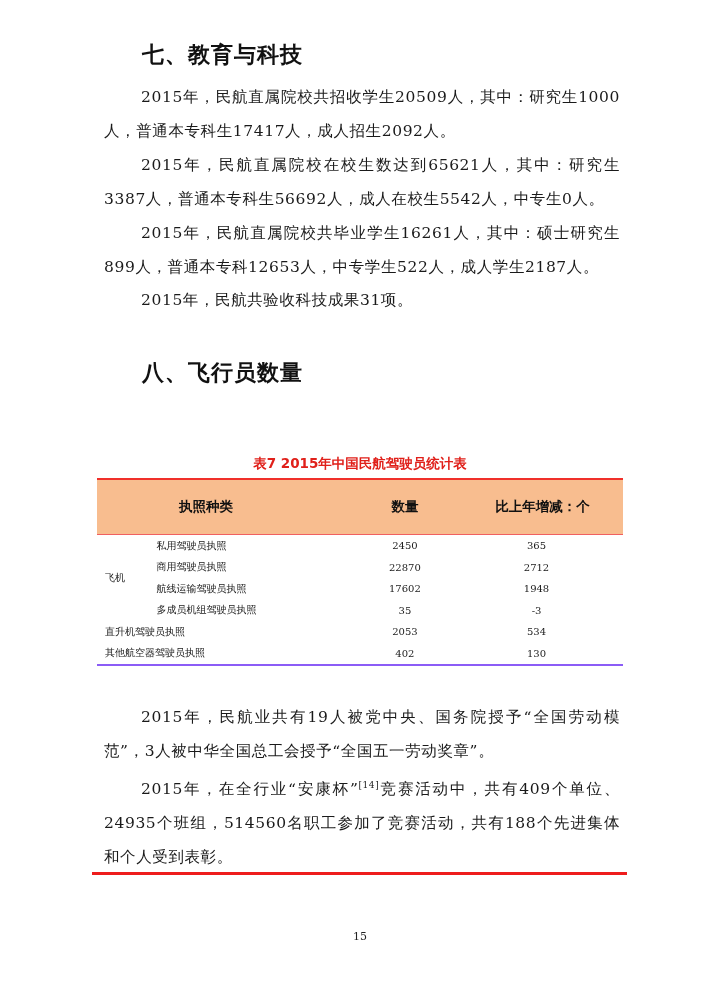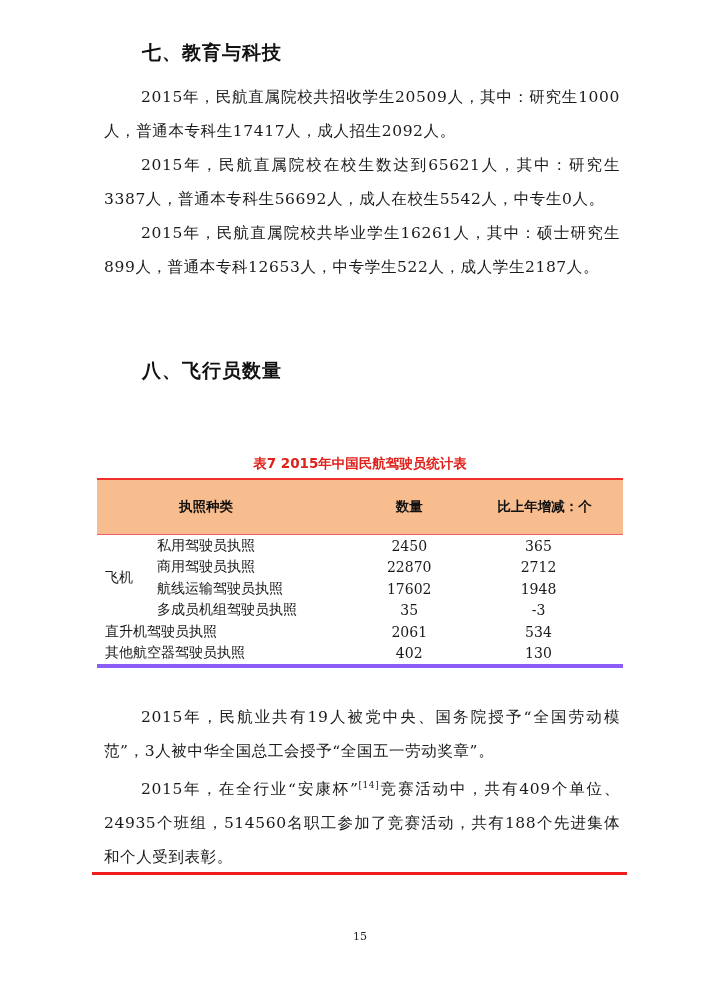--- a/index.html
+++ b/index.html
@@ -1,50 +1,51 @@
 <!DOCTYPE html>
 <html><head>
 <meta charset="utf-8">
 <style>
   html, body { margin: 0; padding: 0; background: #ffffff; }
   body { width: 720px; height: 982px; position: relative; overflow: hidden;
          font-family: "DejaVu Serif", "Liberation Serif", serif; color: #1a1a1a; }
   .page { position: absolute; left: 0; top: 0; width: 720px; height: 982px; }
   .h { position: absolute; left: 142px; font-family: "DejaVu Sans", "Liberation Sans", sans-serif;
-       font-weight: bold; font-size: 19px; color: #111; letter-spacing: 1px; white-space: nowrap; }
+       font-weight: bold; font-size: 22px; color: #111; letter-spacing: 1px; white-space: nowrap; }
   .p { position: absolute; left: 104px; width: 516px; font-size: 15.5px; line-height: 34px;
        text-indent: 37px; text-align: justify; letter-spacing: 0.6px; }
   .caption { position: absolute; left: 0; width: 720px; top: 455px; text-align: center;
              font-family: "DejaVu Sans", "Liberation Sans", sans-serif; font-weight: bold;
              font-size: 13.5px; color: #e0201a; }
   .tbl { position: absolute; left: 97px; top: 478px; width: 526px; border-collapse: collapse; }
   .tbl thead tr { background: #f8bd8f; }
   .tbl thead th { height: 30px; font-family: "DejaVu Sans", "Liberation Sans", sans-serif;
                   font-size: 13.5px; font-weight: bold; color: #111; padding: 12px;
                   border-top: 2px solid #f0302a; border-bottom: 1.5px solid #f06060; }
-  .tbl td { font-size: 14px; height: 21.5px; padding: 0; white-space: nowrap; }
-  .tbl tbody tr:last-child td { border-bottom: 4px solid #8b5cf6; }
+  .tbl td { font-size: 10px; height: 21.5px; padding: 0; white-space: nowrap; }
+  .tbl tbody tr:last-child td { border-bottom: 2px solid #8b5cf6; }
   .c-group { width: 50px; padding-left: 8px !important; vertical-align: middle; }
   .c-name { width: 215px; }
   .c-num { width: 90px; text-align: center; }
   .c-chg { width: 171px; text-align: center; padding-right: 6px !important; }
   .footline { position: absolute; left: 92px; top: 872px; width: 535px; height: 3px; background: #ee1c1c; }
   .pnum { position: absolute; left: 0; width: 720px; top: 930px; text-align: center;
           font-size: 11px; color: #222; }
   sup { font-size: 9px; vertical-align: 6px; }
 </style>
 </head>
 <body>
 
 <div class="page">
 
   <div class="h" style="top:40px;">七、教育与科技</div>
   <div class="p" style="top:80px;">2015年，民航直属院校共招收学生20509人，其中：研究生1000人，普通本专科生17417人，成人招生2092人。</div>
   <div class="p" style="top:148px;">2015年，民航直属院校在校生数达到65621人，其中：研究生3387人，普通本专科生56692人，成人在校生5542人，中专生0人。</div>
   <div class="p" style="top:216px;">2015年，民航直属院校共毕业学生16261人，其中：硕士研究生899人，普通本专科12653人，中专学生522人，成人学生2187人。</div>
+  <div class="p" style="top:283px;">2015年，民航共验收科技成果31项。</div>
 
   <div class="h" style="top:358px;">八、飞行员数量</div>
 
   <div class="caption">表7 2015年中国民航驾驶员统计表</div>
 
   <table class="tbl">
     <thead>
       <tr>
         <th colspan="2" style="text-align:left; padding-left:82px;">执照种类</th>
         <th class="c-num">数量</th>
@@ -68,21 +69,21 @@
         <td class="c-num">17602</td>
         <td class="c-chg">1948</td>
       </tr>
       <tr>
         <td class="c-name" style="padding-left:6px;">多成员机组驾驶员执照</td>
         <td class="c-num">35</td>
         <td class="c-chg">-3</td>
       </tr>
       <tr>
         <td colspan="2" style="padding-left:8px;">直升机驾驶员执照</td>
-        <td class="c-num">2061</td>
+        <td class="c-num">2053</td>
         <td class="c-chg">534</td>
       </tr>
       <tr>
         <td colspan="2" style="padding-left:8px;">其他航空器驾驶员执照</td>
         <td class="c-num">402</td>
         <td class="c-chg">130</td>
       </tr>
     </tbody>
   </table>
 

